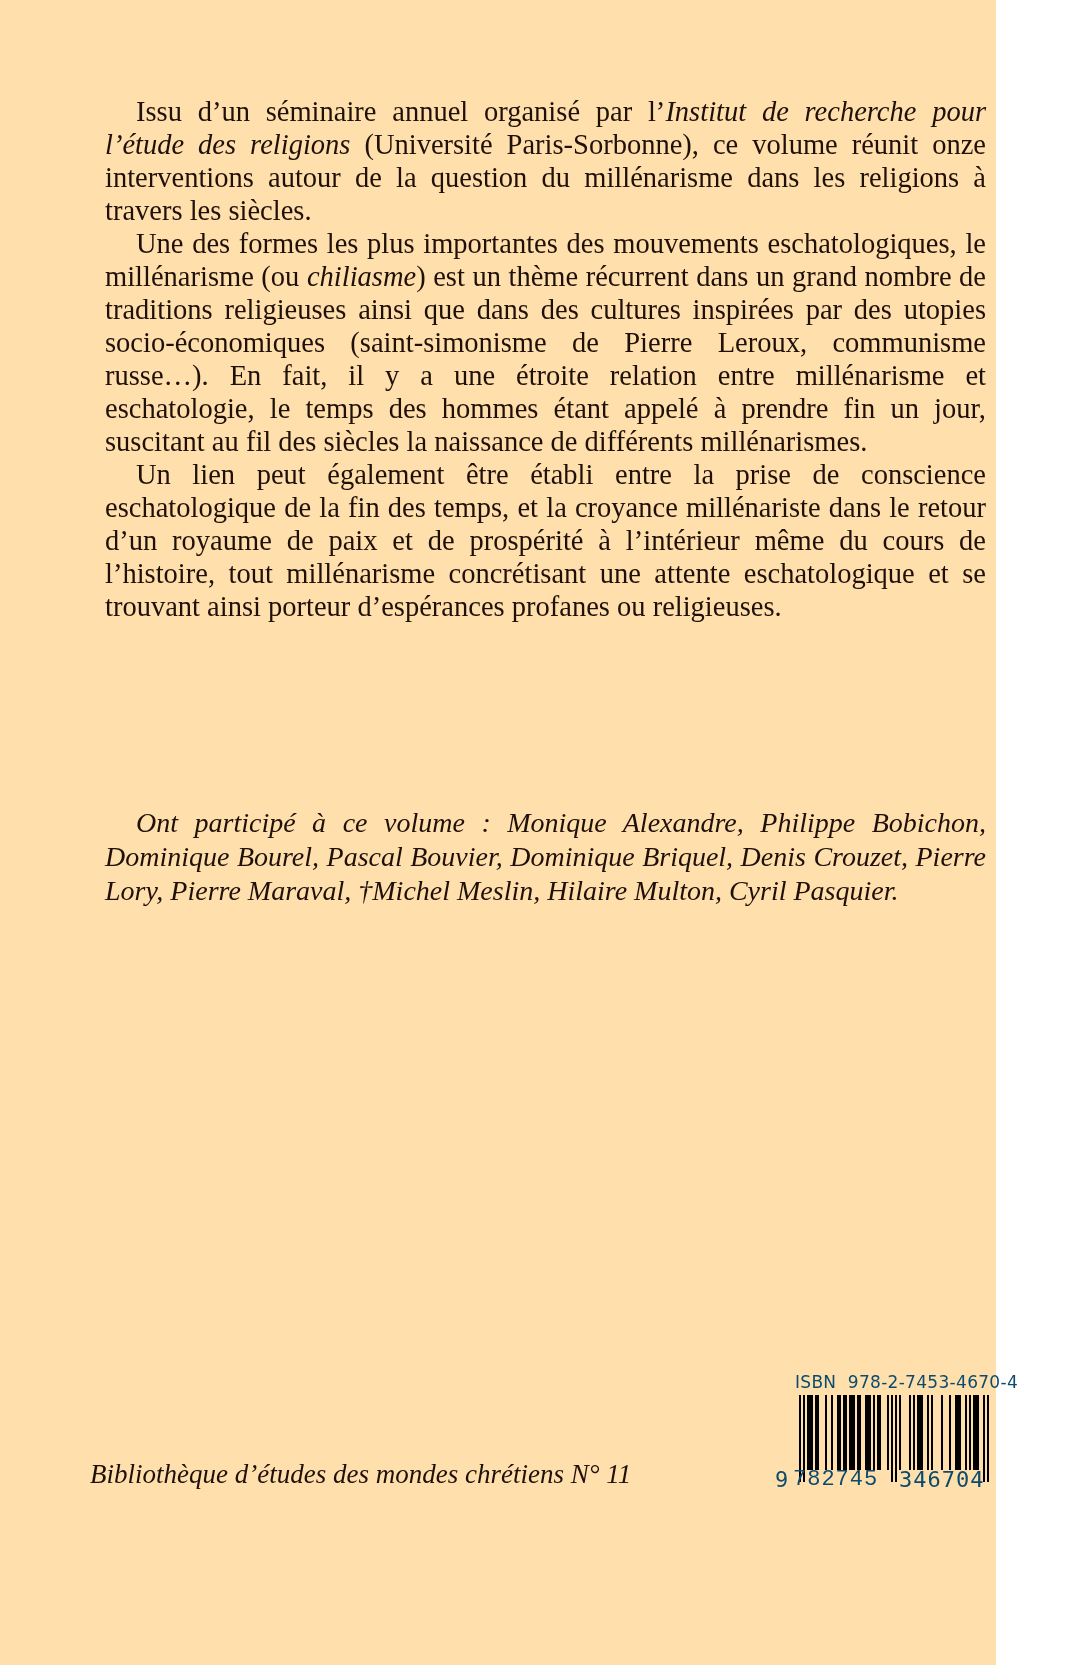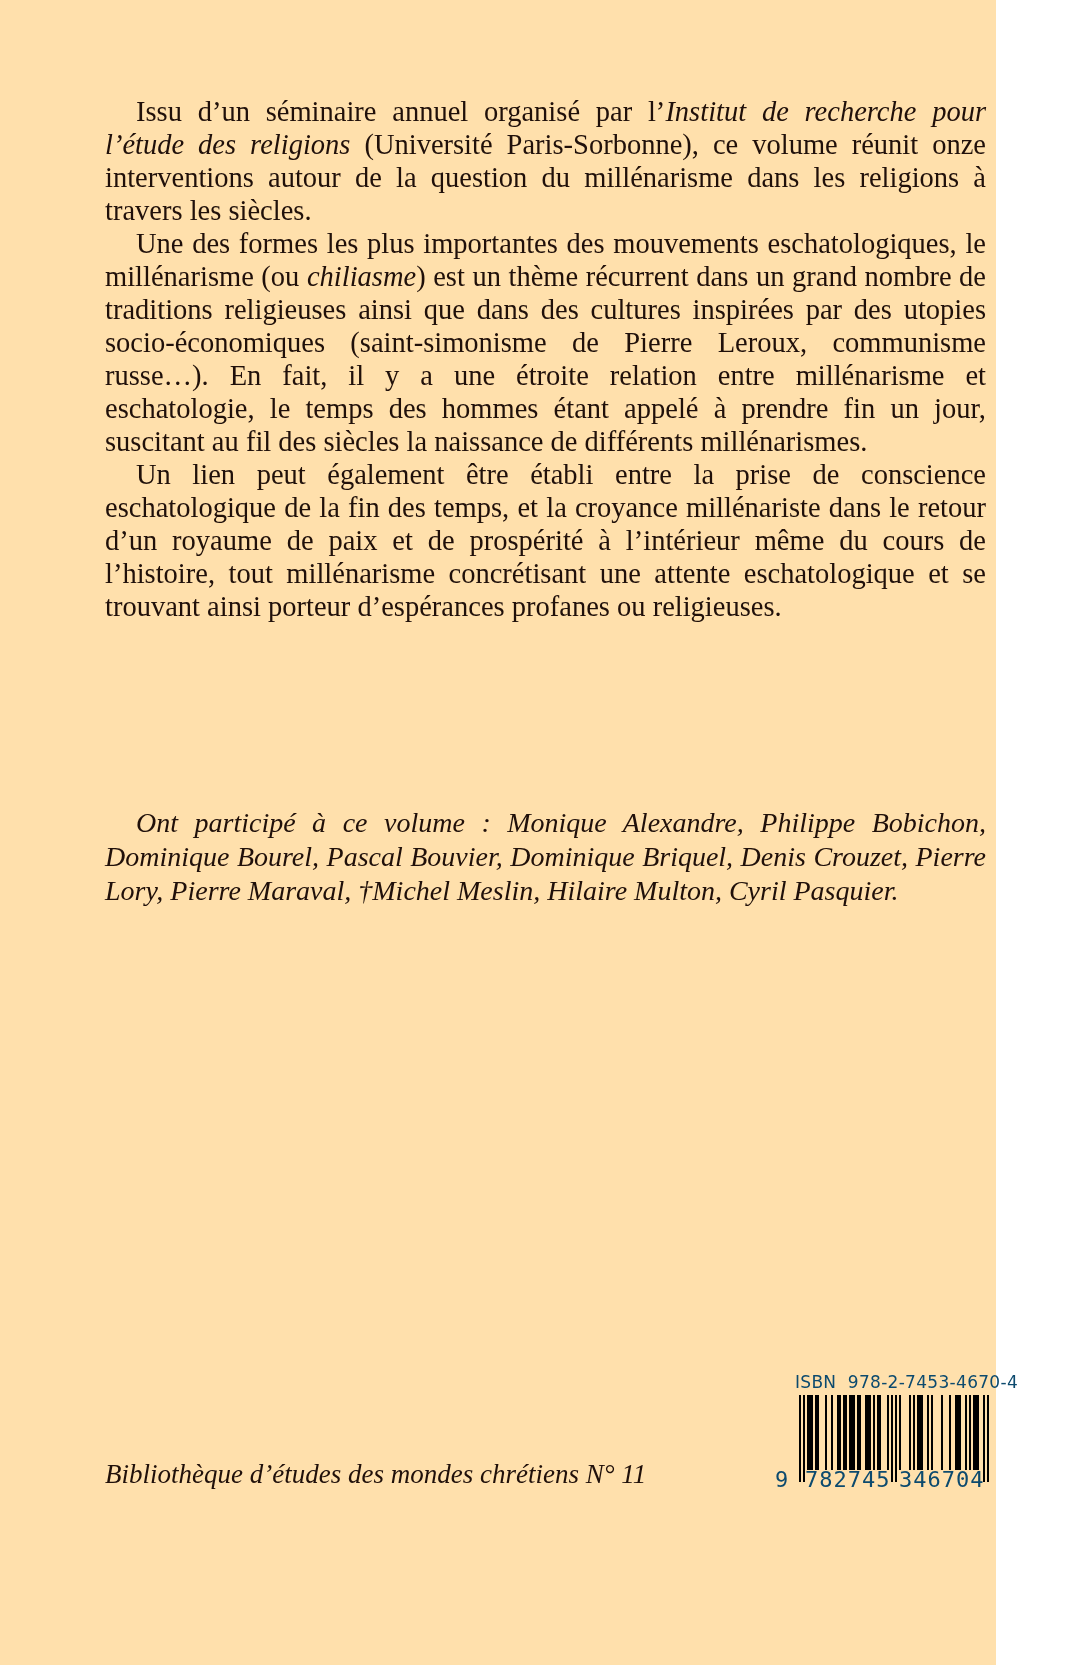--- a/index.html
+++ b/index.html
@@ -31,21 +31,21 @@
     left: 105px; top: 806px; width: 881px;
     margin: 0;
     font-style: italic;
     font-size: 28px;
     line-height: 34px;
     text-align: justify;
     text-indent: 31px;
   }
   .series {
     position: absolute;
-    left: 105px; top: 1458px;
+    left: 90px; top: 1458px;
     margin: 0;
     font-style: italic;
     font-size: 27px;
     line-height: 32px;
     white-space: nowrap;
   }
   .barcode-block {
     position: absolute;
     left: 777px; top: 1372px; width: 216px;
     color: #0c4a6e;
@@ -63,21 +63,21 @@
   .bc-digits {
     position: relative;
     height: 26px;
     margin-top: -14px;
     font-family: "DejaVu Sans Mono", monospace;
     font-size: 22px;
     line-height: 24px;
   }
   .bc-digits span { position: absolute; top: 0; }
   .d0 { left: -2px; }
-  .d1 { left: 28px; width: 84px; text-align: right; letter-spacing: 1px; }
+  .d1 { left: 16px; width: 84px; text-align: right; letter-spacing: 1px; font-family: Liberation Mono, monospace; }
   .d2 { left: 122px; width: 84px; text-align: left; letter-spacing: 1px; }
 </style>
 </head>
 <body>
 
 <div class="page">
 
   <section class="synopsis">
     <p class="para"><span>Issu d’un séminaire annuel organisé par l’</span><span class="it">Institut de recherche pour l’étude des religions</span><span> (Université Paris-Sorbonne), ce volume réunit onze interventions autour de la question du millénarisme dans les religions à travers les siècles.</span></p>
     <p class="para"><span>Une des formes les plus importantes des mouvements eschatologiques, le millénarisme (ou </span><span class="it">chiliasme</span><span>) est un thème récurrent dans un grand nombre de traditions religieuses ainsi que dans des cultures inspirées par des utopies socio-économiques (saint-simonisme de Pierre Leroux, communisme russe…). En fait, il y a une étroite relation entre millénarisme et eschatologie, le temps des hommes étant appelé à prendre fin un jour, suscitant au fil des siècles la naissance de différents millénarismes.</span></p>

